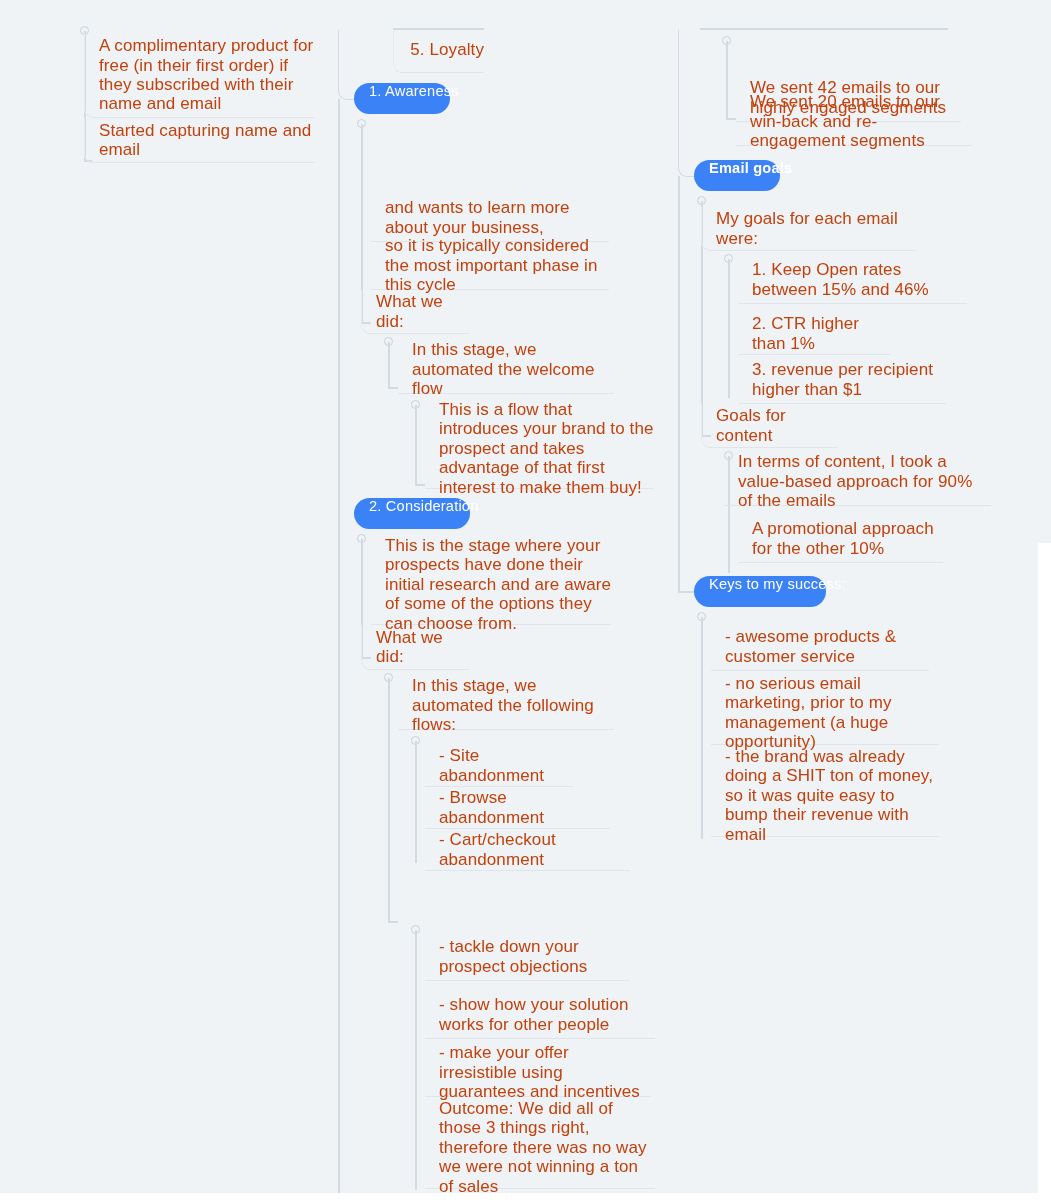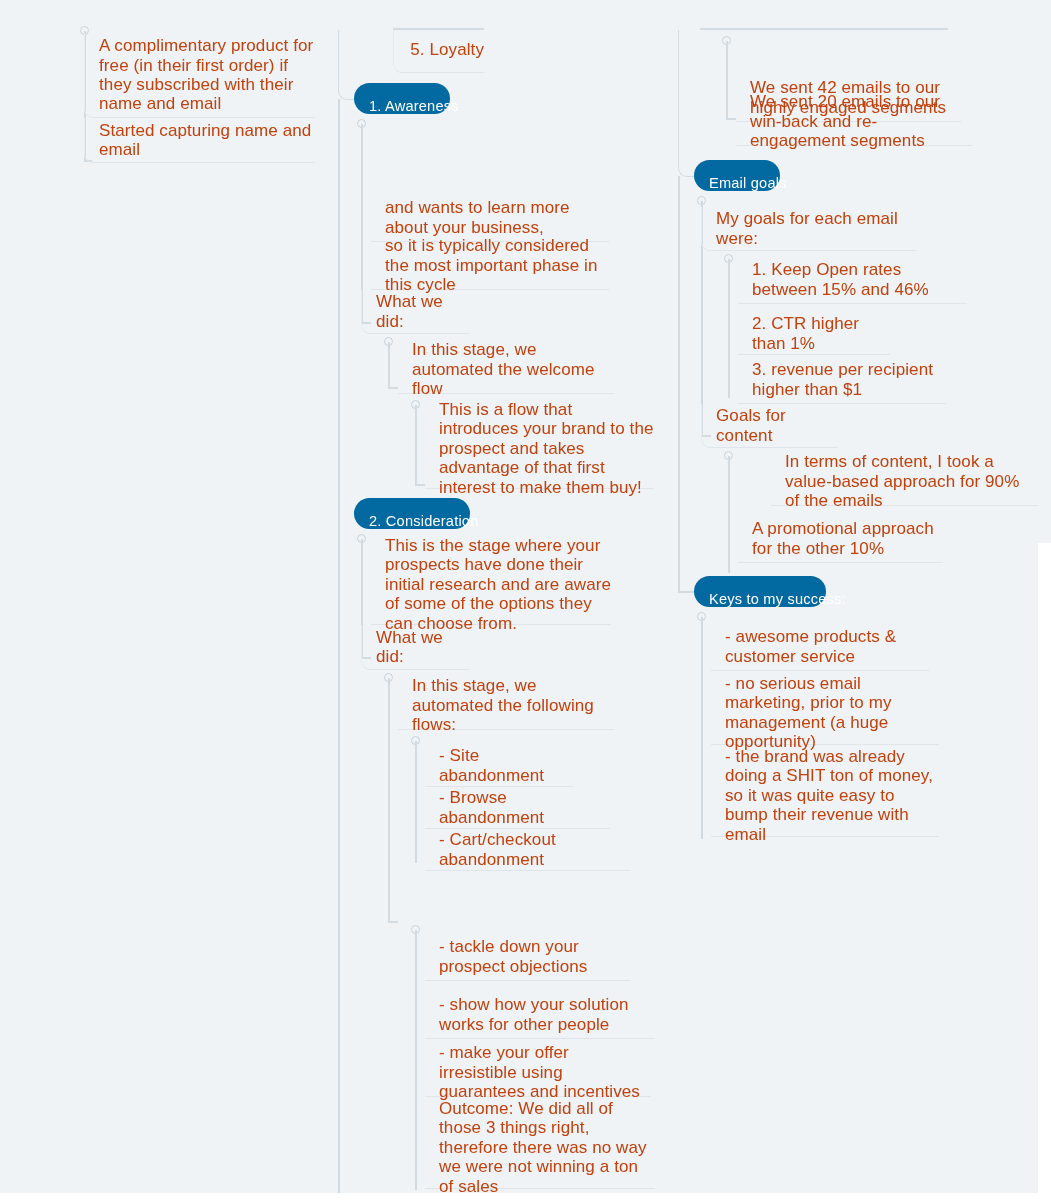--- a/index.html
+++ b/index.html
@@ -73,27 +73,27 @@
   .card.plain {
     border-left: none;
     border-bottom-left-radius: 0;
   }
   .card .txt { display: block; }
 
   
   .pill {
     position: absolute;
     box-sizing: border-box;
-    background: #0369a1;
+    background: #3b82f6;
     color: #ffffff;
     border-radius: 999px;
     font-size: 14.6px;
     letter-spacing: 0.2px;
     display: flex;
-    align-items: flex-end;
+    align-items: flex-start;
     padding: 0 15px;
     white-space: nowrap;
   }
 </style>
 </head>
 <body>
 
 <div id="canvas">
 
   <div class="dot" style="left:80px; top:26px;"></div>
@@ -210,21 +210,21 @@
   <div class="vline" style="left:726px; top:41px; height:78px;"></div>
   <div class="hline" style="left:726px; top:118px; width:10px;"></div>
 
   <div class="card plain" style="left:736px; top:35px; width:225px; height:48px;margin-top:39px;">
     <span class="txt">We sent 42 emails to our highly engaged segments</span>
   </div>
   <div class="card plain" style="left:736px; top:98px; width:236px; height:48px;">
     <span class="txt">We sent 20 emails to our win-back and re-engagement segments</span>
   </div>
 
-  <div class="pill" style="left:694px; top:160px; width:86px; height:31px;">
+  <div class="pill" style="left:694px; top:160px; width:86px; height:31px;font-weight:bold;">
     <span>Email goals</span>
   </div>
   <div class="dot" style="left:697px; top:196px;"></div>
   <div class="vline" style="left:701px; top:201px; height:235px;"></div>
   <div class="hline" style="left:701px; top:435px; width:10px;"></div>
 
   <div class="card" style="left:701px; top:207px; width:215px; height:44px;">
     <span class="txt">My goals for each email were:</span>
   </div>
 
@@ -241,21 +241,21 @@
     <span class="txt">3. revenue per recipient higher than $1</span>
   </div>
 
   <div class="card" style="left:701px; top:404px; width:137px; height:44px;">
     <span class="txt">Goals for content</span>
   </div>
 
   <div class="dot" style="left:724px; top:451px;"></div>
   <div class="vline" style="left:728px; top:456px; height:117px;"></div>
 
-  <div class="card plain" style="left:771px; top:458px; width:267px; height:48px;">
+  <div class="card plain" style="left:724px; top:458px; width:267px; height:48px;">
     <span class="txt">In terms of content, I  took a value-based approach for 90% of the emails</span>
   </div>
   <div class="card plain" style="left:738px; top:515px; width:205px; height:48px;">
     <span class="txt">A promotional approach for the other 10%</span>
   </div>
 
   <div class="pill" style="left:694px; top:576px; width:132px; height:31px;">
     <span>Keys to my success:</span>
   </div>
   <div class="dot" style="left:697px; top:612px;"></div>

